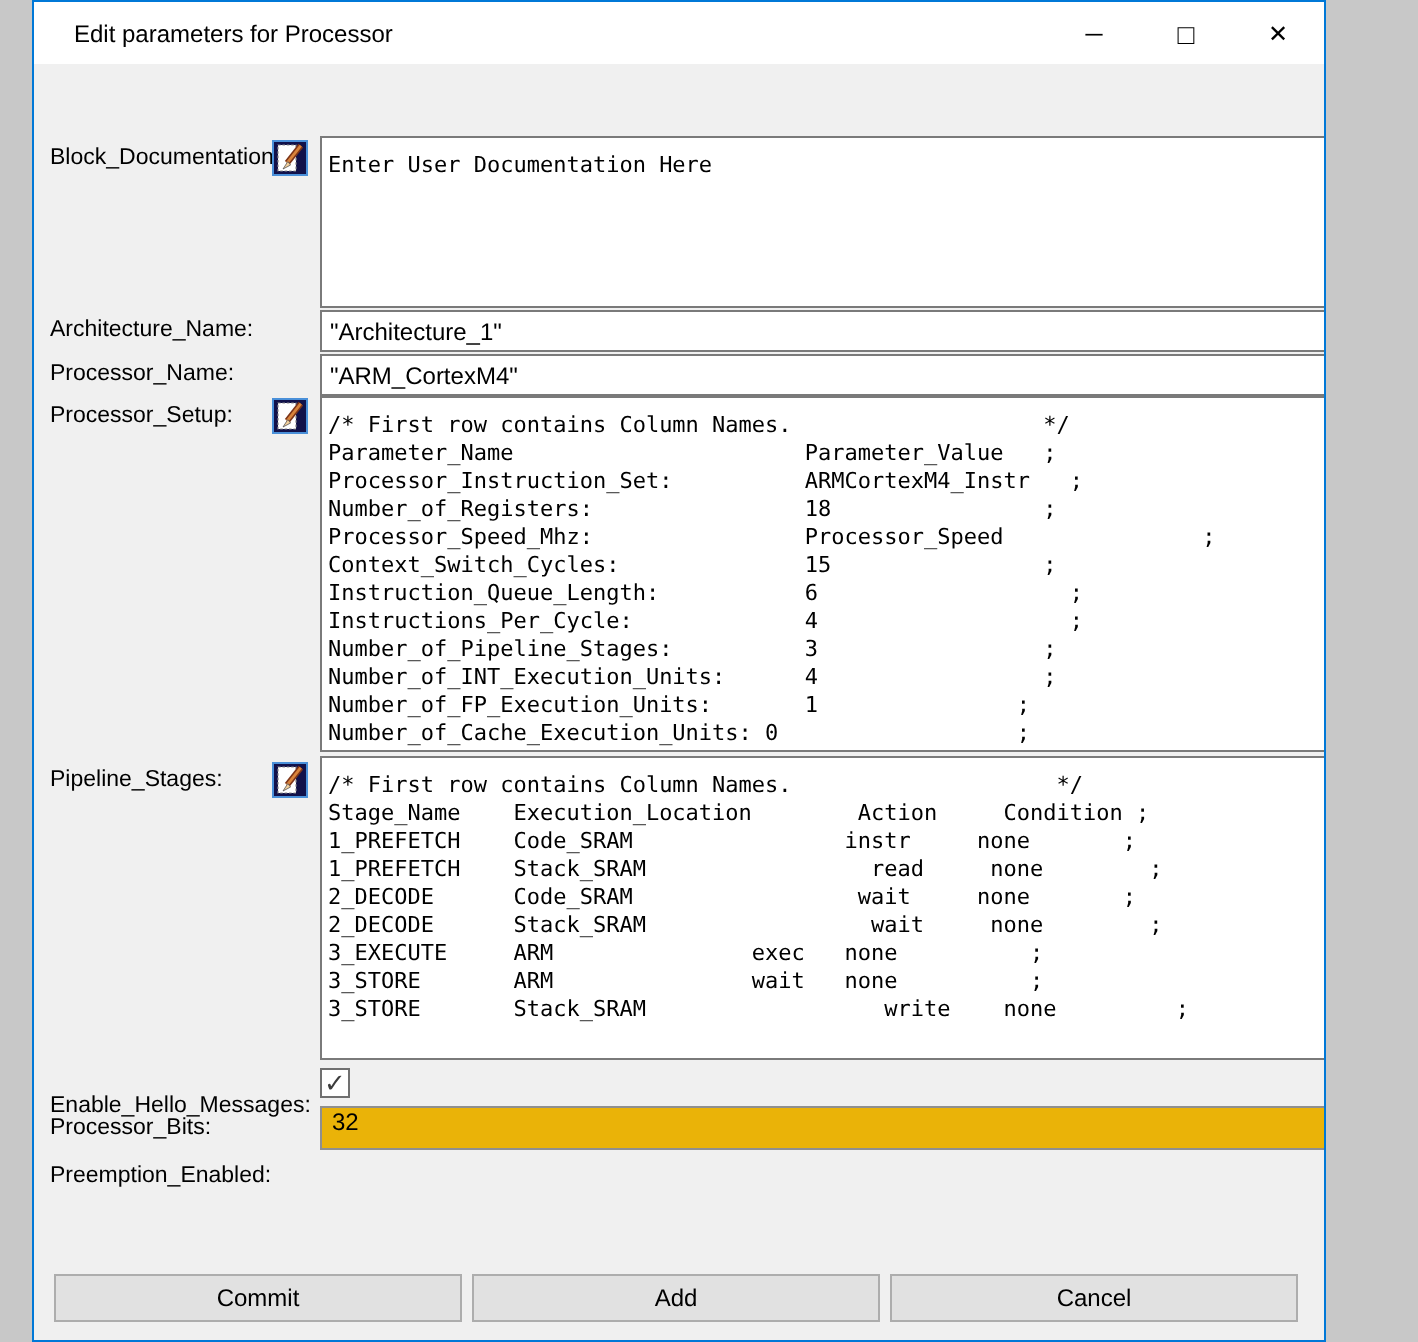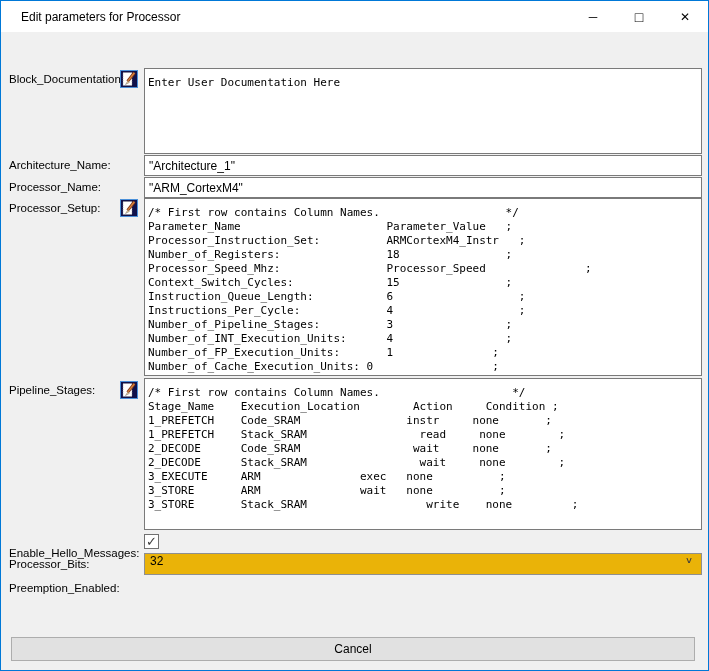--- a/index.html
+++ b/index.html
@@ -1,24 +1,25 @@
 <!DOCTYPE html>
 <html><head>
 <meta charset="utf-8">
 <style>
   html,body{margin:0;padding:0;background:#c8c8c8;}
   .window{
     position:relative;
-    width:709px;height:671px;
+    width:647px;height:671px;
     box-sizing:border-box;
     border:1px solid #0078d7;
     background:#f0f0f0;
     font-family:"Liberation Sans", sans-serif;
     color:#000;
     overflow:hidden;
+    margin-left:16px;
   }
   .titlebar{
     position:absolute;left:0;top:0;right:0;height:31px;
     background:#ffffff;
     display:flex;align-items:center;
   }
   .title{margin-left:20px;font-size:12px;color:#000;}
   .win-controls{margin-left:auto;display:flex;height:100%;}
   .win-btn{
     width:46px;height:100%;
@@ -174,16 +175,18 @@
 
   <span class="field-label" style="top:557px;">Processor_Bits:</span>
   <div class="dropdown">
     <span>32</span>
     <span class="chev">∨</span>
   </div>
 
   <span class="field-label" style="top:581px;">Preemption_Enabled:</span>
 
   <div class="button-row">
+    <button class="dlg-btn">Commit</button>
+    <button class="dlg-btn">Add</button>
     <button class="dlg-btn">Cancel</button>
   </div>
 
 </div>
 
 </body></html>

